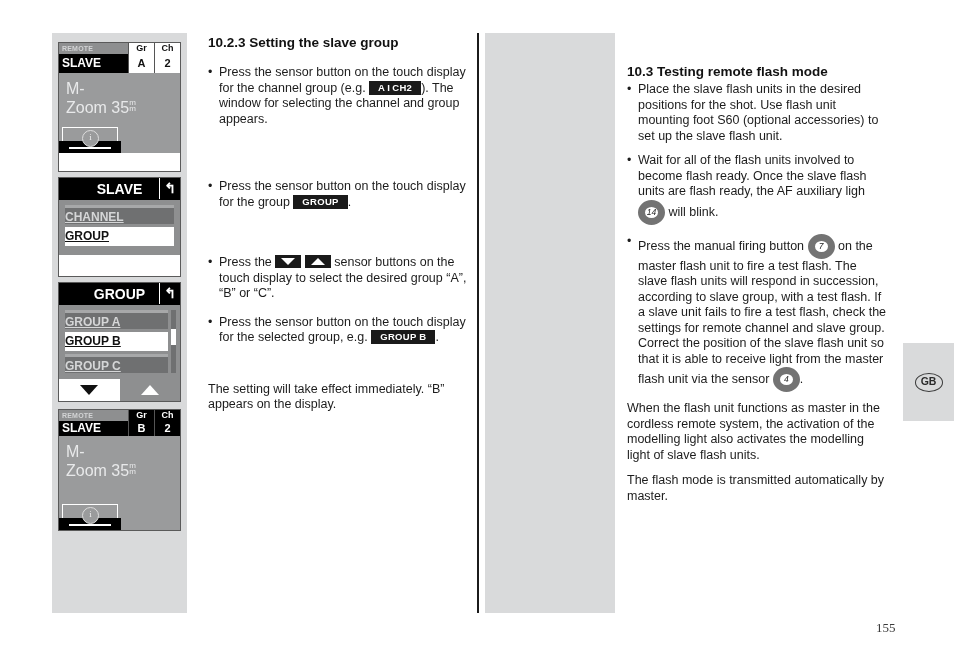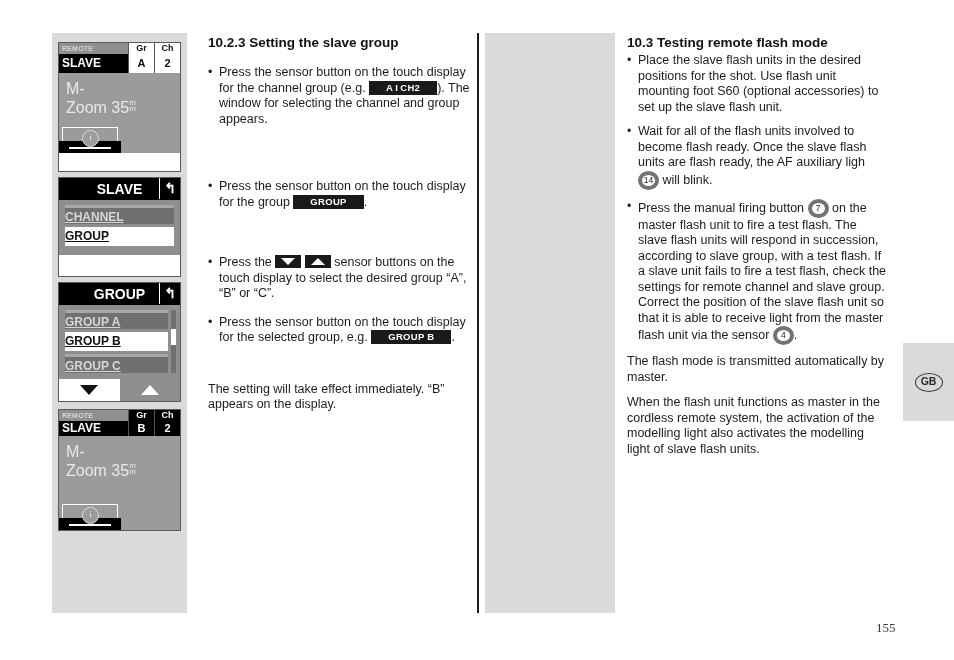--- a/index.html
+++ b/index.html
@@ -284,21 +284,21 @@
   p.para { margin: 0 0 10px 0; }
 
   
   .badge {
     display: inline-block;
     background: #1a1a1a;
     color: #ffffff;
     font-size: 9.5px;
     font-weight: bold;
     line-height: 12px;
-    padding: 1px 17px;
+    padding: 1px 9px;
     vertical-align: 1px;
     letter-spacing: .3px;
   }
   .badge .sep { display:inline-block; padding: 0 2px; }
   .badge-tri {
     display: inline-block;
     background: #1a1a1a;
     width: 26px;
     height: 13px;
     vertical-align: -2px;
@@ -309,29 +309,30 @@
     position: absolute;
     left: 6px;
     top: 3px;
     width: 0; height: 0;
   }
   .badge-tri.dn:after { border-left: 7px solid transparent; border-right: 7px solid transparent; border-top: 7px solid #ffffff; }
   .badge-tri.up:after { border-left: 7px solid transparent; border-right: 7px solid transparent; border-bottom: 7px solid #ffffff; }
 
   .circnum {
     display: inline-block;
-    border: 4px solid #737373;
+    border: 7px solid #737373;
     border-radius: 50%;
     font-size: 8.5px;
     line-height: 11px;
     min-width: 11px;
     height: 11px;
     text-align: center;
     vertical-align: 1px;
     padding: 0 1px;
+    font-style: italic;
   }
 
   
   .divider {
     position: absolute;
     left: 477px;
     top: 33px;
     width: 1.5px;
     height: 580px;
     background: #1b1b1b;
@@ -488,31 +489,31 @@
       <span>Press the sensor button on the touch display for the selected group, e.g. </span><span class="badge">GROUP B</span><span>.</span>
     </li>
   </ul>
   <p class="para" style="margin-top:36px;">The setting will take effect immediately. “B” appears on the display.</p>
 </div>
 
 <div class="divider"></div>
 <div class="mid-grey"></div>
 
 <div class="col-right">
-  <h2 class="sec" style="margin-bottom:2px;">10.3 Testing remote flash mode</h2>
+  <h2 class="sec" style="margin-bottom:2px;margin-top:29px;">10.3 Testing remote flash mode</h2>
   <ul class="bullets">
     <li style="margin-bottom:9px;">Place the slave flash units in the desired positions for the shot. Use flash unit mounting foot S60 (optional accessories) to set up the slave flash unit.</li>
     <li style="margin-bottom:9px;">
       <span>Wait for all of the flash units involved to become flash ready. Once the slave flash units are flash ready, the AF auxiliary ligh </span><span class="circnum">14</span><span> will blink.</span>
     </li>
     <li style="margin-bottom:9px;">
       <span>Press the manual firing button </span><span class="circnum">7</span><span> on the master flash unit to fire a test flash. The slave flash units will respond in succession, according to slave group, with a test flash. If a slave unit fails to fire a test flash, check the settings for remote channel and slave group. Correct the position of the slave flash unit so that it is able to receive light from the master flash unit via the sensor </span><span class="circnum">4</span><span>.</span>
     </li>
   </ul>
+  <p class="para">When the flash unit functions as master in the cordless remote system, the activation of the modelling light also activates the modelling light of slave flash units.</p>
   <p class="para">The flash mode is transmitted automatically by master.</p>
-  <p class="para">When the flash unit functions as master in the cordless remote system, the activation of the modelling light also activates the modelling light of slave flash units.</p>
 </div>
 
 <div class="gb-tab">
   <div class="gb-oval">GB</div>
 </div>
 
 <div class="page-num">155</div>
 
 </body></html>

